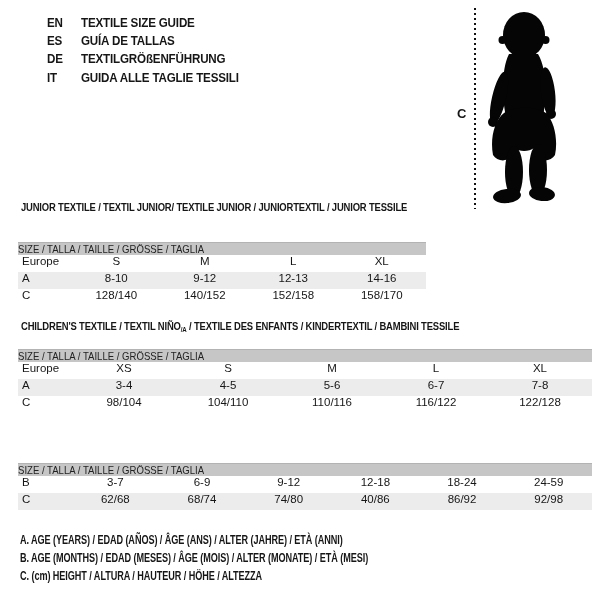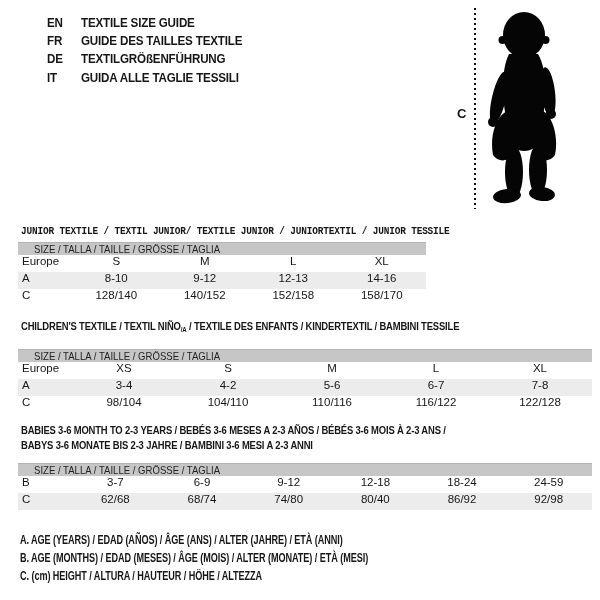--- a/index.html
+++ b/index.html
@@ -31,21 +31,21 @@
   .sec-title { position:absolute; left:21px; font-weight:bold; font-size:11.5px;
                letter-spacing:-.2px; line-height:15px; }
   .sub { font-size:7.5px; vertical-align:-2px; }
 
   
   .tbl { position:absolute; left:18px; font-size:11.5px; }
   .t1 { top:242px; width:408px; }
   .t2 { top:349px; width:574px; }
   .t3 { top:463px; width:574px; }
   .bar { height:13px; background:#c6c6c6; border-top:1px solid #b3b3b3;
-         display:flex; align-items:center; padding-left:16px;
+         display:flex; align-items:center; padding-left:0;
          font-size:11px; color:#222222; }
   .tr { display:flex; align-items:flex-start; height:17px; }
   .tr.alt { background:#ececec; }
   .lbl { width:54px; padding-left:4px; }
   .cell { flex:1; text-align:center; }
 
   
   .legend { position:absolute; left:20px; top:533px; }
   .legend-item { height:18.2px; font-weight:bold; font-size:12px; letter-spacing:-.1px; }
 </style>
@@ -53,22 +53,22 @@
 <body>
 
 <div class="page">
 
   <div class="langs">
     <div class="lang-row">
       <span class="lang-code"><span class="condw">EN</span></span>
       <span class="condw">TEXTILE SIZE GUIDE</span>
     </div>
     <div class="lang-row">
-      <span class="lang-code"><span class="condw">FR</span></span>
-      <span class="condw">GUIDE DES TAILLES TEXTILE</span>
+      <span class="lang-code"><span class="condw">ES</span></span>
+      <span class="condw">GUÍA DE TALLAS</span>
     </div>
     <div class="lang-row">
       <span class="lang-code"><span class="condw">DE</span></span>
       <span class="condw">TEXTILGRÖßENFÜHRUNG</span>
     </div>
     <div class="lang-row">
       <span class="lang-code"><span class="condw">IT</span></span>
       <span class="condw">GUIDA ALLE TAGLIE TESSILI</span>
     </div>
   </div>
@@ -86,21 +86,21 @@
       <ellipse cx="65" cy="82" rx="7" ry="25" transform="rotate(-7 65 82)"></ellipse>
       <circle cx="68" cy="104" r="5"></circle>
       <path d="M21,103 C31,96 52,96 63,103 C72,112 75,131 72,145 C68,152 57,152 53,146 L51,138 C46,142 36,142 32,138 L29,146 C25,152 14,152 10,145 C7,129 11,111 21,103 Z"></path>
       <ellipse cx="31" cy="162" rx="9" ry="26"></ellipse>
       <ellipse cx="55" cy="160" rx="9" ry="26"></ellipse>
       <ellipse cx="24" cy="186" rx="14" ry="7" transform="rotate(-6 24 186)"></ellipse>
       <ellipse cx="59" cy="184" rx="13" ry="7" transform="rotate(6 59 184)"></ellipse>
     </g>
   </svg>
 
-  <div class="sec-title" style="top:223px;font-family:Liberation Mono, monospace;">
+  <div class="sec-title" style="top:200px;">
     <span class="cond">JUNIOR TEXTILE / TEXTIL JUNIOR/ TEXTILE JUNIOR / JUNIORTEXTIL / JUNIOR TESSILE</span>
   </div>
   <div class="tbl t1">
     <div class="bar">
       <span class="condh">SIZE / TALLA / TAILLE / GRÖSSE / TAGLIA</span>
     </div>
     <div class="tr">
       <span class="lbl">Europe</span>
       <span class="cell">S</span>
       <span class="cell">M</span>
@@ -134,58 +134,54 @@
       <span class="lbl">Europe</span>
       <span class="cell">XS</span>
       <span class="cell">S</span>
       <span class="cell">M</span>
       <span class="cell">L</span>
       <span class="cell">XL</span>
     </div>
     <div class="tr alt">
       <span class="lbl">A</span>
       <span class="cell">3-4</span>
-      <span class="cell">4-2</span>
+      <span class="cell">4-5</span>
       <span class="cell">5-6</span>
       <span class="cell">6-7</span>
       <span class="cell">7-8</span>
     </div>
     <div class="tr">
       <span class="lbl">C</span>
       <span class="cell">98/104</span>
       <span class="cell">104/110</span>
       <span class="cell">110/116</span>
       <span class="cell">116/122</span>
       <span class="cell">122/128</span>
     </div>
   </div>
 
-  <div class="sec-title" style="top:423px;">
-    <span class="cond" style="display:block;">BABIES 3-6 MONTH TO 2-3 YEARS / BEBÉS 3-6 MESES A 2-3 AÑOS / BÉBÉS 3-6 MOIS À 2-3 ANS /</span>
-    <span class="cond" style="display:block;">BABYS 3-6 MONATE BIS 2-3 JAHRE / BAMBINI 3-6 MESI A 2-3 ANNI</span>
-  </div>
   <div class="tbl t3">
     <div class="bar">
       <span class="condh">SIZE / TALLA / TAILLE / GRÖSSE / TAGLIA</span>
     </div>
     <div class="tr">
       <span class="lbl">B</span>
       <span class="cell">3-7</span>
       <span class="cell">6-9</span>
       <span class="cell">9-12</span>
       <span class="cell">12-18</span>
       <span class="cell">18-24</span>
       <span class="cell">24-59</span>
     </div>
     <div class="tr alt">
       <span class="lbl">C</span>
       <span class="cell">62/68</span>
       <span class="cell">68/74</span>
       <span class="cell">74/80</span>
-      <span class="cell">80/40</span>
+      <span class="cell">40/86</span>
       <span class="cell">86/92</span>
       <span class="cell">92/98</span>
     </div>
   </div>
 
   <div class="legend">
     <div class="legend-item">
       <span class="cond2">A. AGE (YEARS) / EDAD (AÑOS) / ÂGE (ANS) / ALTER (JAHRE) / ETÀ (ANNI)</span>
     </div>
     <div class="legend-item">

